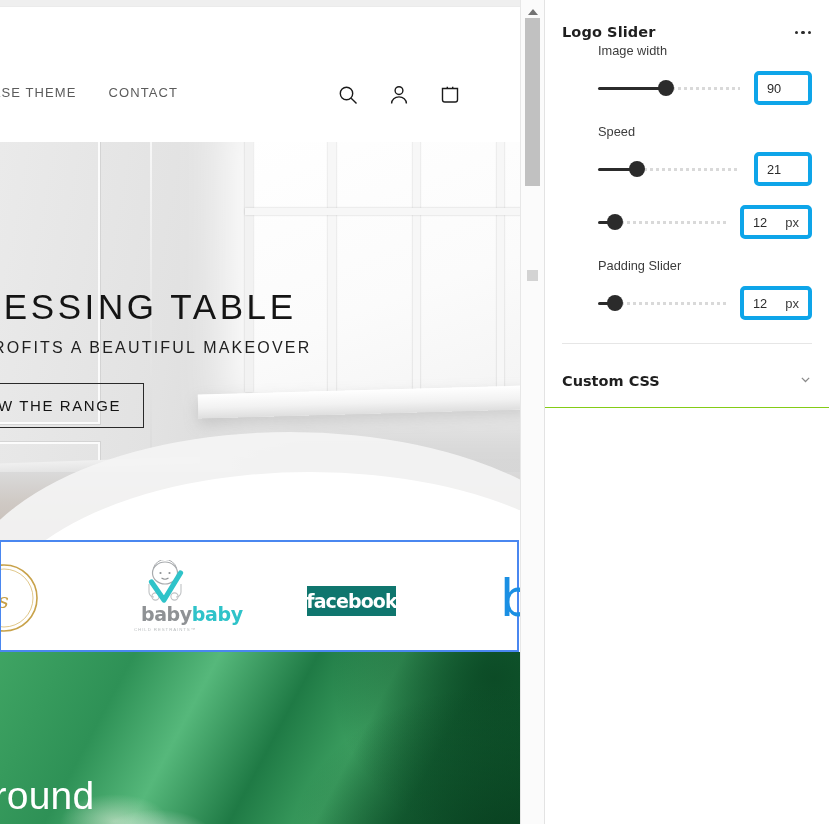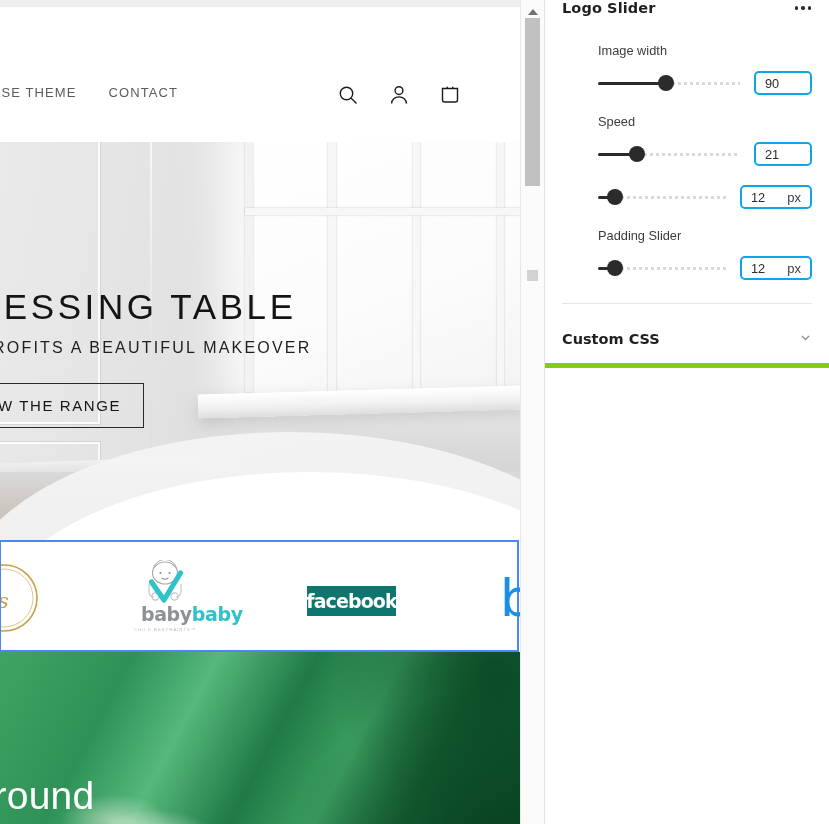--- a/index.html
+++ b/index.html
@@ -207,21 +207,21 @@
     position:absolute; left:6px; top:270px; width:11px; height:11px;
     background:#d3d3d3;
   }
 
   
   .inspector {
     position:relative; width:285px; height:824px;
     background:#ffffff; border-left:1px solid #e3e3e3;
   }
   .insp-header {
-    position:relative; height:40px; display:flex; align-items:flex-start;
+    position:relative; height:40px; display:flex; align-items:flex-end;
     padding:0 16px 0 17px; justify-content:space-between;
   }
   .insp-title {
     font-size:14.5px; font-weight:700; color:#1f1f1f; letter-spacing:.1px;
     font-family:"DejaVu Sans", sans-serif;
   }
   .kebab {
     display:flex; gap:3px; align-items:center; padding:6px 2px; cursor:pointer;
   }
   .kebab i { display:block; width:3.5px; height:3.5px; border-radius:50%; background:#2b2b2b; }
@@ -240,36 +240,36 @@
   .sl-dots {
     position:absolute; height:3px;
     background-image: repeating-linear-gradient(to right,#d9d9d9 0 3px, transparent 3px 6px);
   }
   .sl-thumb {
     position:absolute; width:16px; height:16px; border-radius:50%;
     background:#2b2b2b; cursor:pointer;
   }
 
   .numbox {
-    flex:0 0 auto; width:58px; height:24px; border:2px solid #0ea5e9;
+    flex:0 0 auto; width:58px; height:34px; border:4px solid #0ea5e9;
     border-radius:5px; background:#fff; display:flex; align-items:center;
     padding:0 9px; margin-left:14px; gap:0; justify-content:space-between;
   }
   .numbox.wide { width:72px; }
   .numbox-val {
     font-size:12.8px; color:#2b2b2b; font-family:"Liberation Sans", sans-serif;
   }
   .numbox-unit {
     font-size:13px; color:#404040; font-family:"Liberation Sans", sans-serif;
   }
 
   .insp-divider { height:1px; background:#e6e6e6; margin-top:23px; }
   .accordion {
     height:54px; display:flex; align-items:center; justify-content:space-between;
-    padding:0 17px; border-bottom:5px solid #84cc16; cursor:pointer;
+    padding:0 17px; border-bottom:1px solid #84cc16; cursor:pointer;
   }
   .acc-title {
     font-size:14.5px; font-weight:700; color:#1f1f1f;
     font-family:"DejaVu Sans", sans-serif;
   }
   .chev { width:13px; height:13px; color:#8a8a8a; }
 </style>
 </head>
 <body>
 

